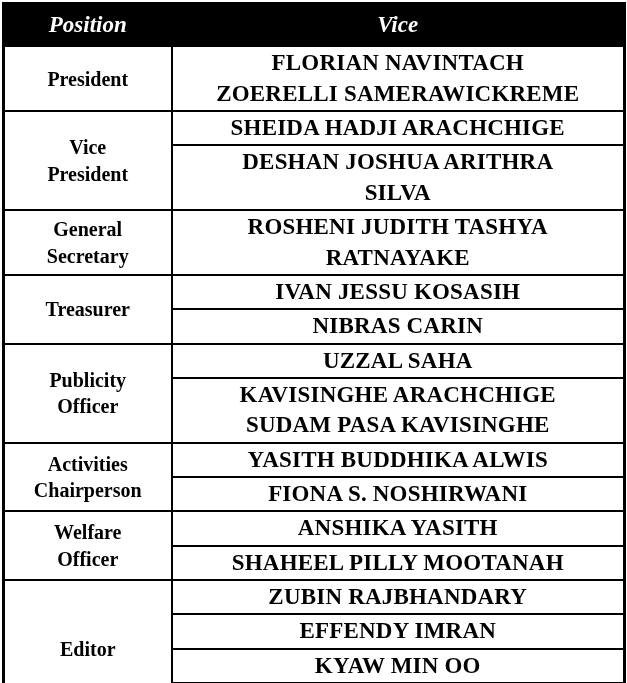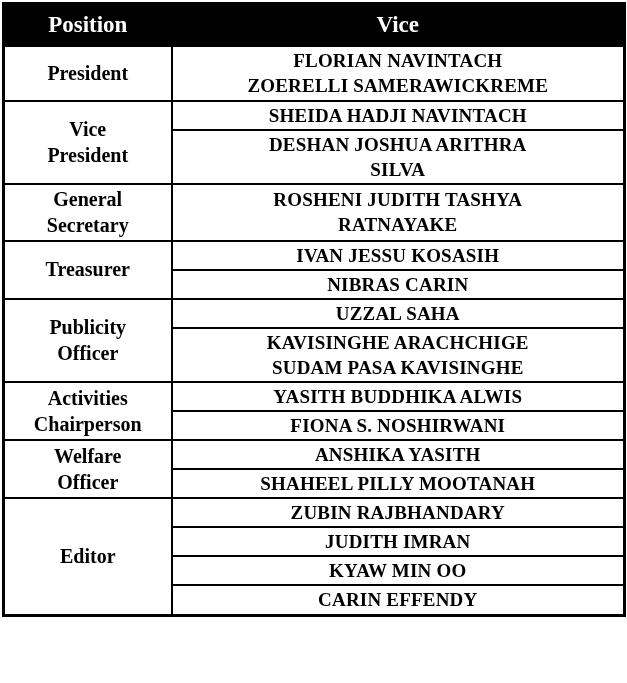--- a/index.html
+++ b/index.html
@@ -31,28 +31,29 @@
     padding: 1px 4px;
     line-height: 1.32;
     overflow: hidden;
   }
   table.officers th {
     background: #000000;
     color: #ffffff;
     font-size: 23px;
     padding: 5px 4px;
     border-color: #000000;
+    font-style: italic;
   }
   col.pos-col { width: 168px; }
   col.name-col { width: 453px; }
   td.pos {
     font-size: 20px;
   }
   td.name {
-    font-size: 19px;
+    font-size: 23px;
     letter-spacing: 0.2px;
   }
 </style>
 </head>
 <body>
 
 <div class="table-wrap">
   <table class="officers">
     <colgroup>
       <col class="pos-col">
@@ -66,21 +67,21 @@
     </thead>
     <tbody>
         <tr>
           <td class="pos" rowspan="1">President</td>
           <td class="name">FLORIAN NAVINTACH
 ZOERELLI SAMERAWICKREME</td>
         </tr>
         <tr>
           <td class="pos" rowspan="2">Vice
 President</td>
-          <td class="name">SHEIDA HADJI NAVINTACH</td>
+          <td class="name">SHEIDA HADJI ARACHCHIGE</td>
         </tr>
         <tr>
           <td class="name">DESHAN JOSHUA ARITHRA
 SILVA</td>
         </tr>
         <tr>
           <td class="pos" rowspan="1">General
 Secretary</td>
           <td class="name">ROSHENI JUDITH TASHYA
 RATNAYAKE</td>
@@ -115,21 +116,21 @@
           <td class="name">ANSHIKA YASITH</td>
         </tr>
         <tr>
           <td class="name">SHAHEEL PILLY MOOTANAH</td>
         </tr>
         <tr>
           <td class="pos" rowspan="4">Editor</td>
           <td class="name">ZUBIN RAJBHANDARY</td>
         </tr>
         <tr>
-          <td class="name">JUDITH IMRAN</td>
+          <td class="name">EFFENDY IMRAN</td>
         </tr>
         <tr>
           <td class="name">KYAW MIN OO</td>
         </tr>
         <tr>
           <td class="name">CARIN EFFENDY</td>
         </tr>
       </tbody>
   </table>
 </div>

